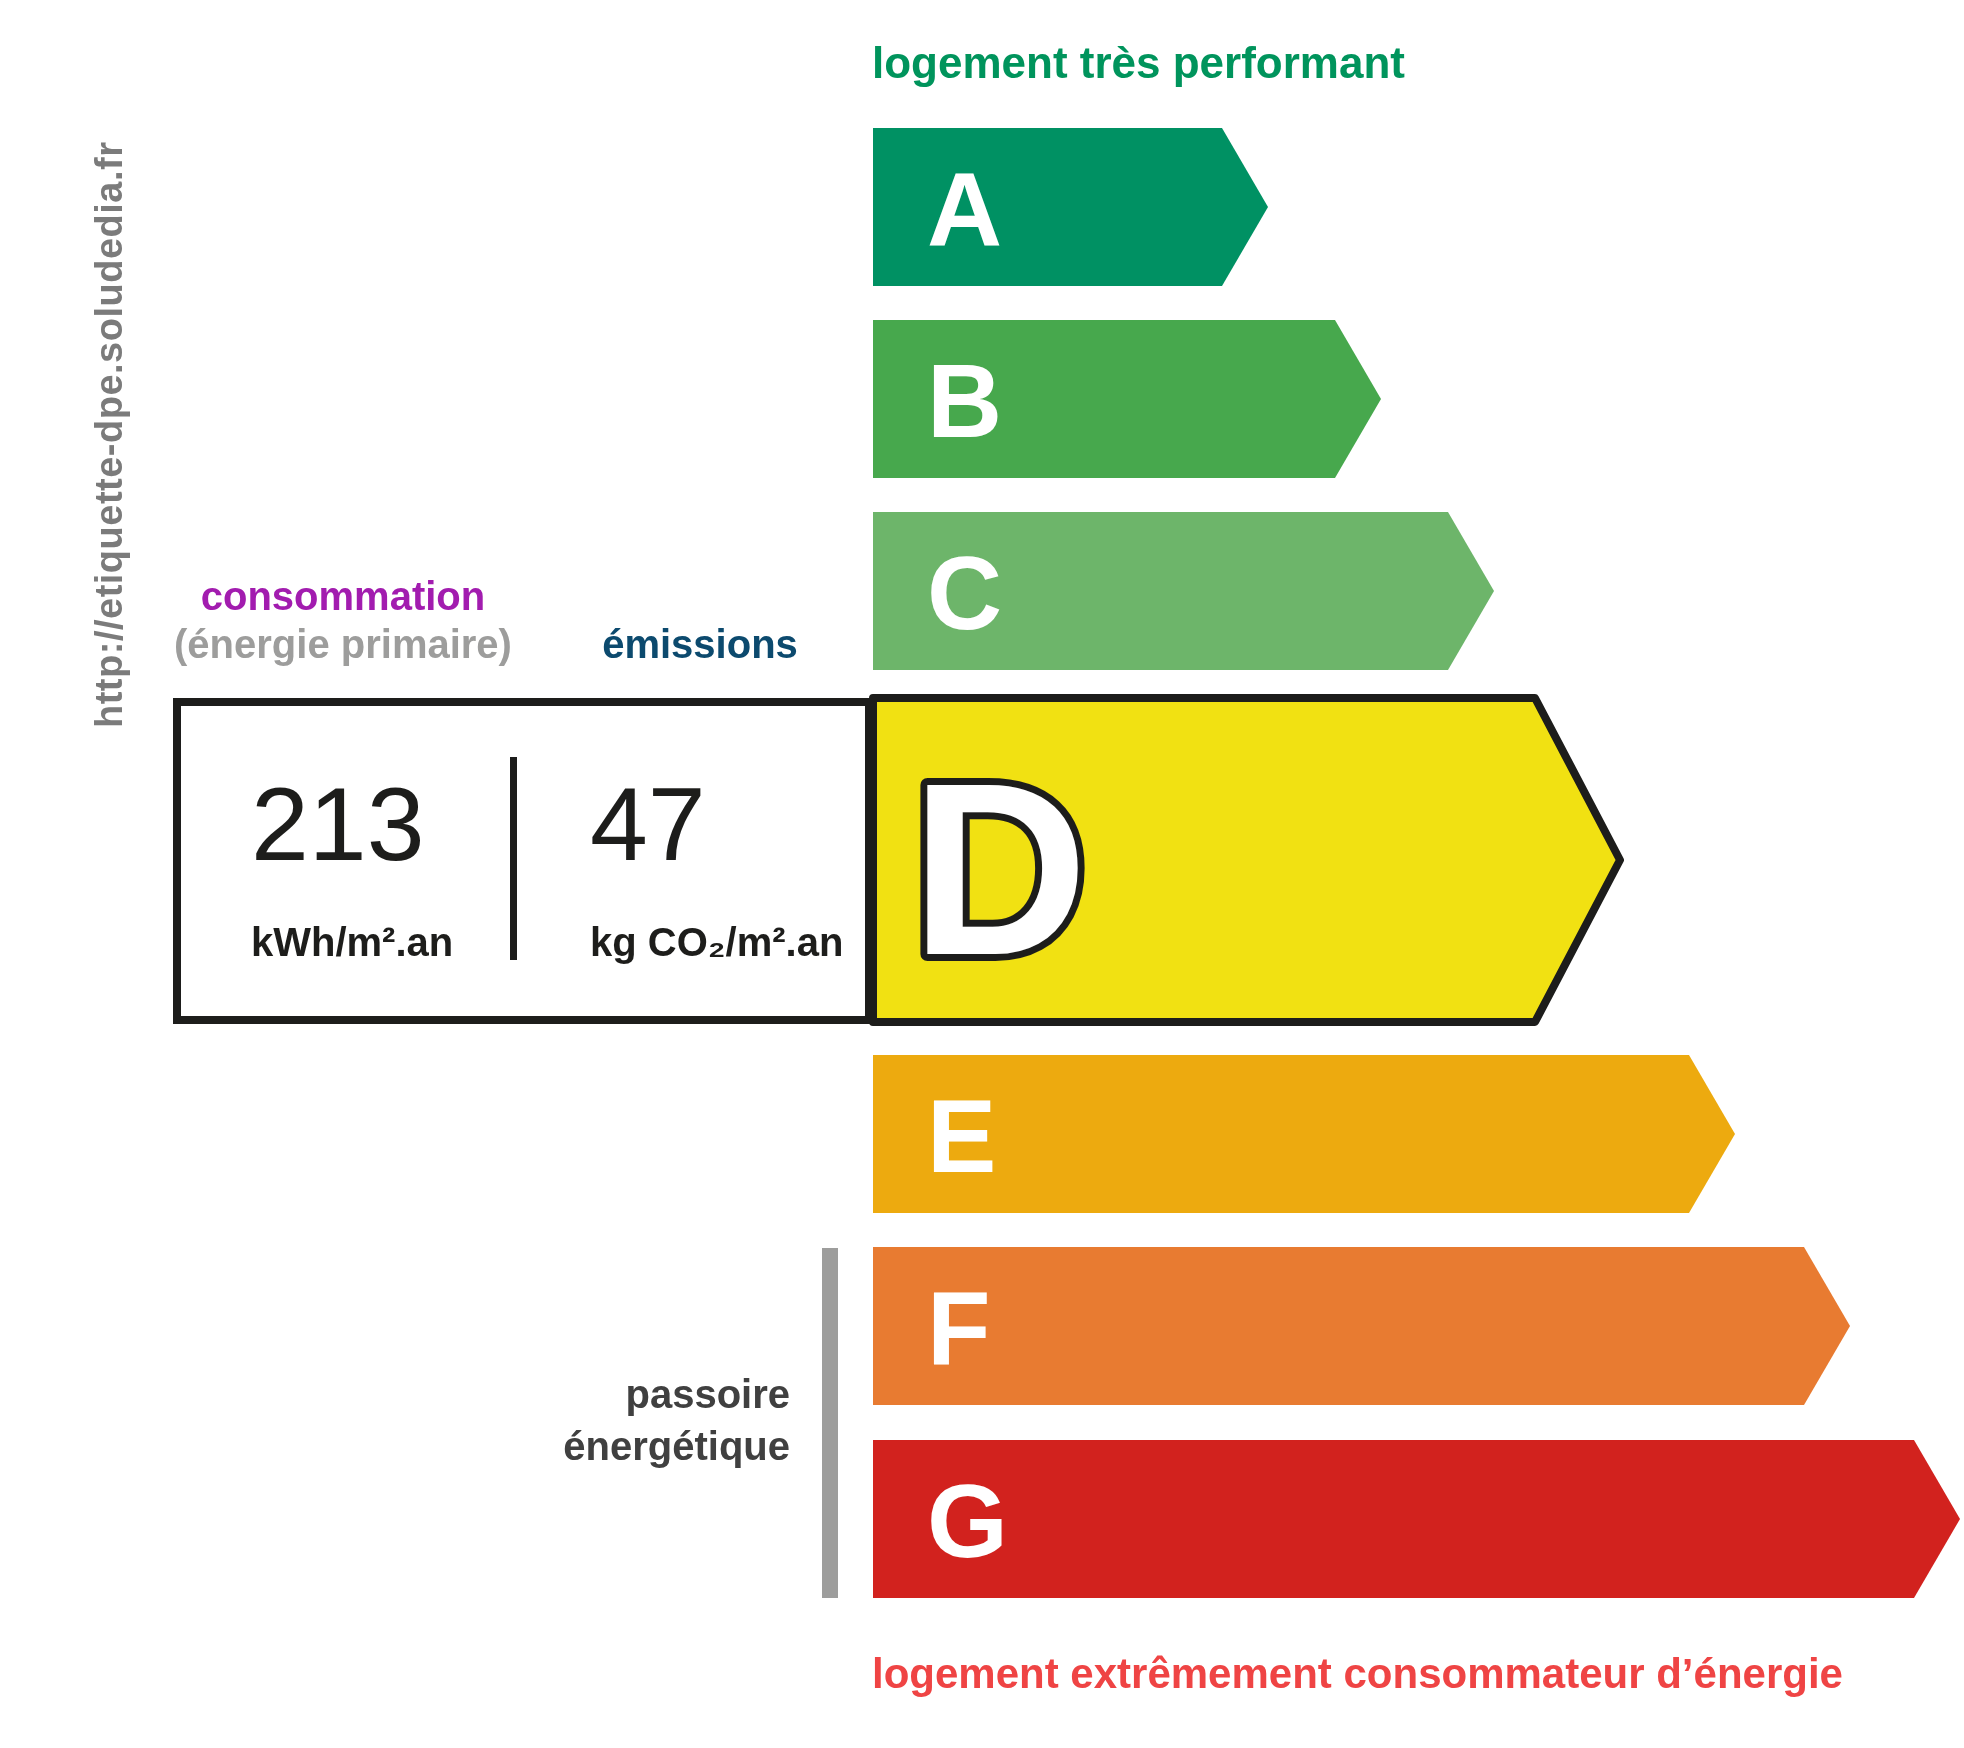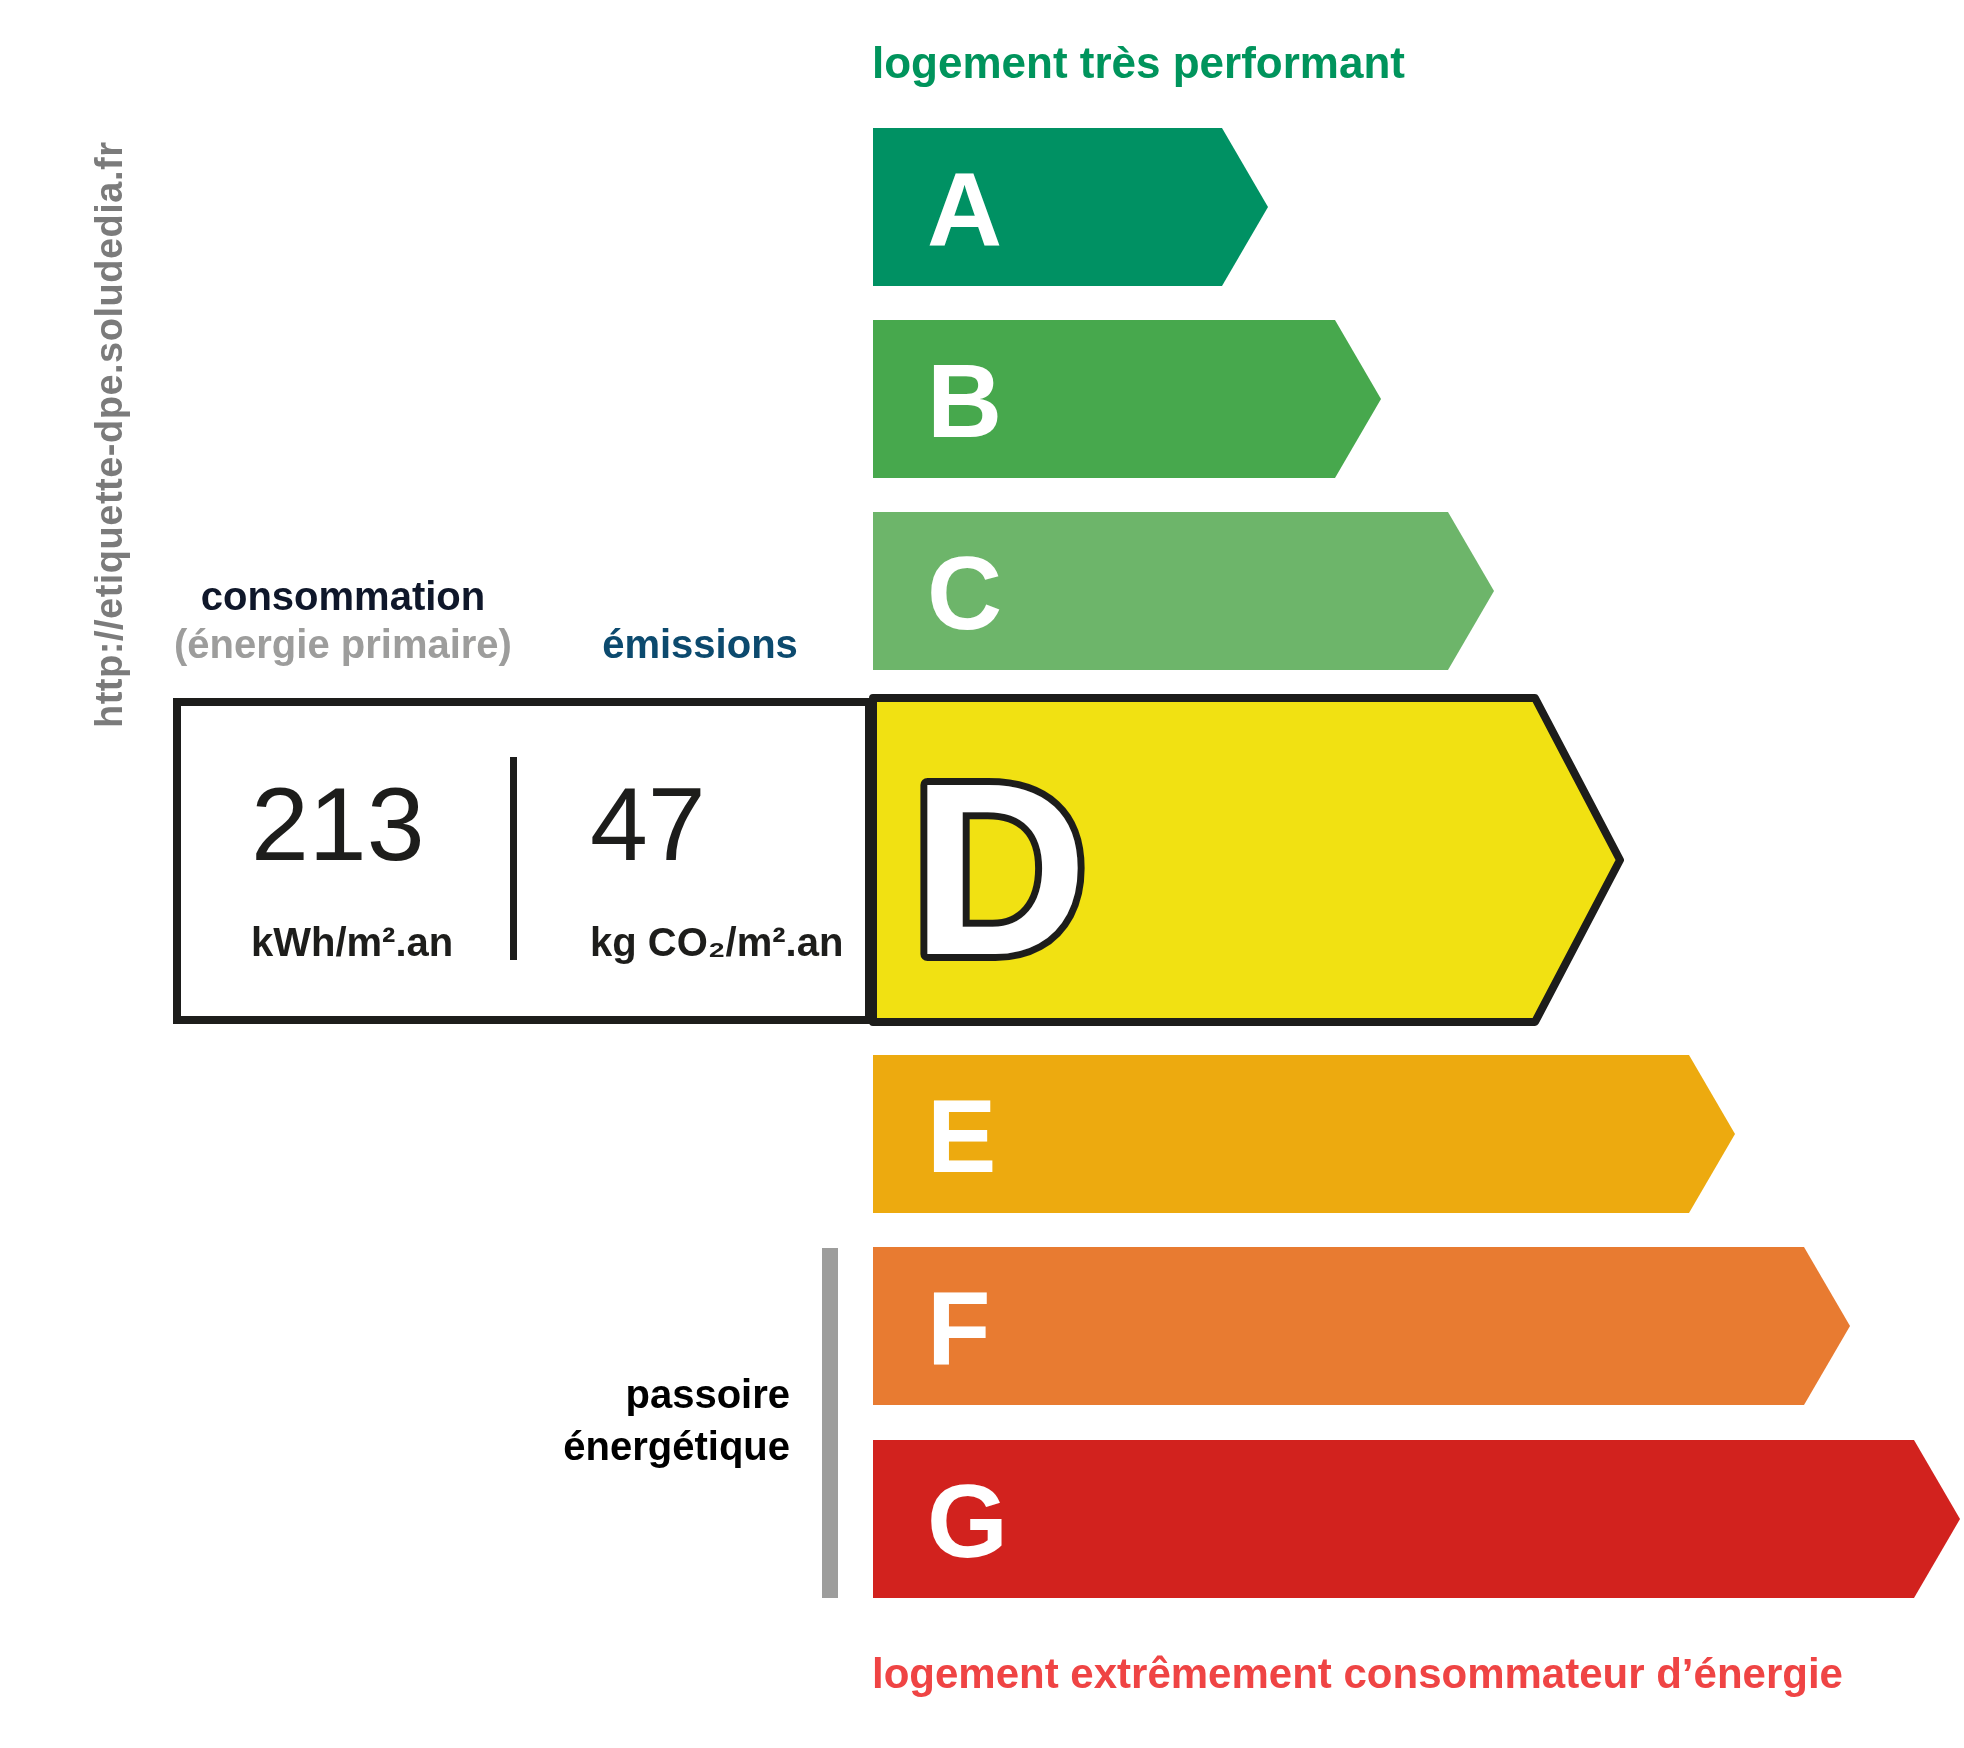--- a/index.html
+++ b/index.html
@@ -23,21 +23,21 @@
   .arrow {
     height:158px; display:flex; align-items:center;
     clip-path: polygon(0 0, calc(100% - 46px) 0, 100% 50%, calc(100% - 46px) 100%, 0 100%);
   }
   .letter {
     padding-left:54px; font-size:104px; font-weight:bold; color:#ffffff;
     line-height:1; transform:translateY(2px);
   }
   
   .m-label { position:absolute; font-size:40px; font-weight:bold; text-align:center; white-space:nowrap; }
-  .m-label.consommation { left:173px; width:340px; top:574px; color:#0f172a; }
+  .m-label.consommation { left:173px; width:340px; top:574px; color:#a21caf; }
   .m-label.energie      { left:173px; width:340px; top:622px; color:#9D9D9C; }
   .m-label.emissions    { left:520px; width:360px; top:622px; color:#0c4a6e; }
   
   .metrics-box {
     position:absolute; left:173px; top:698px; width:700px; height:326px;
     border:8px solid #1D1D1B; box-sizing:border-box; background:#ffffff;
   }
   .divider { position:absolute; left:510px; top:757px; width:7px; height:203px; background:#1D1D1B; }
   .value-col { position:absolute; top:772px; color:#1D1D1B; }
   .value-col.c1 { left:251px; }
@@ -111,21 +111,21 @@
       <span class="letter">F</span>
     </div>
   </div>
 
   <div class="arrow-row" style="top:1440px">
     <div class="arrow" style="width: 1087px; background-color: rgb(210, 34, 30);">
       <span class="letter">G</span>
     </div>
   </div>
 
-  <div class="passoire-note" style="color: #000000;">
+  <div class="passoire-note" style="color: #404040;">
     <div>passoire</div>
     <div>énergétique</div>
   </div>
   <div class="passoire-bar"></div>
 
   <div class="caption bottom" style="color: #ef4444;">logement extrêmement consommateur d’énergie</div>
 
 </div>
 
 </body></html>

